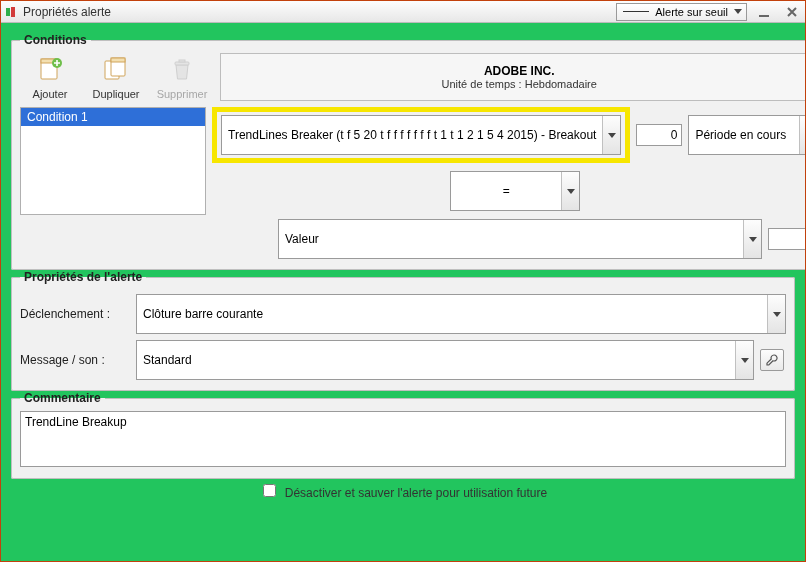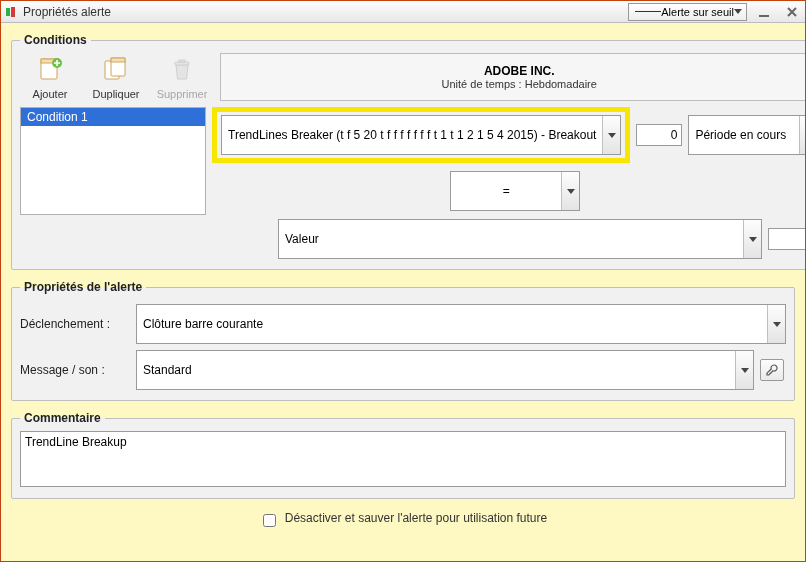--- a/index.html
+++ b/index.html
@@ -24,34 +24,34 @@
     border-bottom:1px solid #bbb;
     display:flex; align-items:center;
     padding:0 2px 0 4px;
     gap:4px;
   }
   .app-icon { width:14px; height:14px; display:inline-block; }
   .titlebar .title { flex:0 0 auto; color:#333; }
   .titlebar .spacer { flex:1 1 auto; }
   .alert-type-btn {
     height:18px; border:1px solid #999; background:linear-gradient(#fff,#eee);
-    display:flex; align-items:center; font-size:11px; padding:0 4px 0 6px; 
+    display:flex; align-items:center; font-size:11px; padding:0 4px 0 6px; gap:6px;
     cursor:pointer;
   }
   .alert-type-btn .line { width:26px; height:0; border-top:1px solid #333; }
   .alert-type-btn .caret { width:0;height:0;border-left:4px solid transparent;border-right:4px solid transparent;border-top:5px solid #444; }
   .titlebar-close, .titlebar-min {
     width:22px;height:18px;display:flex;align-items:center;justify-content:center;color:#666;
     cursor:pointer; margin-left:2px;
   }
   .content {
     flex:1 1 auto;
-    background:#fef9c3;
+    background:#22c55e;
     padding:10px 10px 8px 10px;
-    display:flex; flex-direction:column; gap:10px;
+    display:flex; flex-direction:column; 
     overflow:hidden;
   }
   fieldset.group {
     border:1px solid #bfbfbf;
     border-radius:2px;
     background:#f1f1f1;
     margin:0; padding:6px 8px 10px 8px;
   }
   fieldset.group > legend {
     font-weight:bold; font-size:12px; padding:0 4px; color:#222;
@@ -129,21 +129,21 @@
   }
   
   .comment-box {
     width:100%; height:56px; border:1px solid #9a9a9a; background:#fff; padding:3px 4px; font-size:12px; resize:none;
     font-family:inherit;
   }
   
   .bottom {
     display:flex; flex-direction:column; align-items:center; gap:6px; padding-top:2px;
   }
-  .chk-row { display:flex; align-items:flex-start; gap:6px; font-size:12px; color:#333; }
+  .chk-row { display:flex; align-items:flex-end; gap:6px; font-size:12px; color:#333; }
   .create-btn {
     width:120px; border:1px solid #9a9a9a; background:linear-gradient(#fdfdfd,#eaeaea);
     border-radius:2px; padding:4px 6px 2px 6px;
     display:flex; flex-direction:column; align-items:center; gap:2px; cursor:pointer;
   }
   .create-btn .lbl { font-size:12px; }
   .create-btn .art { width:100px; height:30px; }
   .combo.long { flex:1 1 auto; }
 </style>
 </head>

